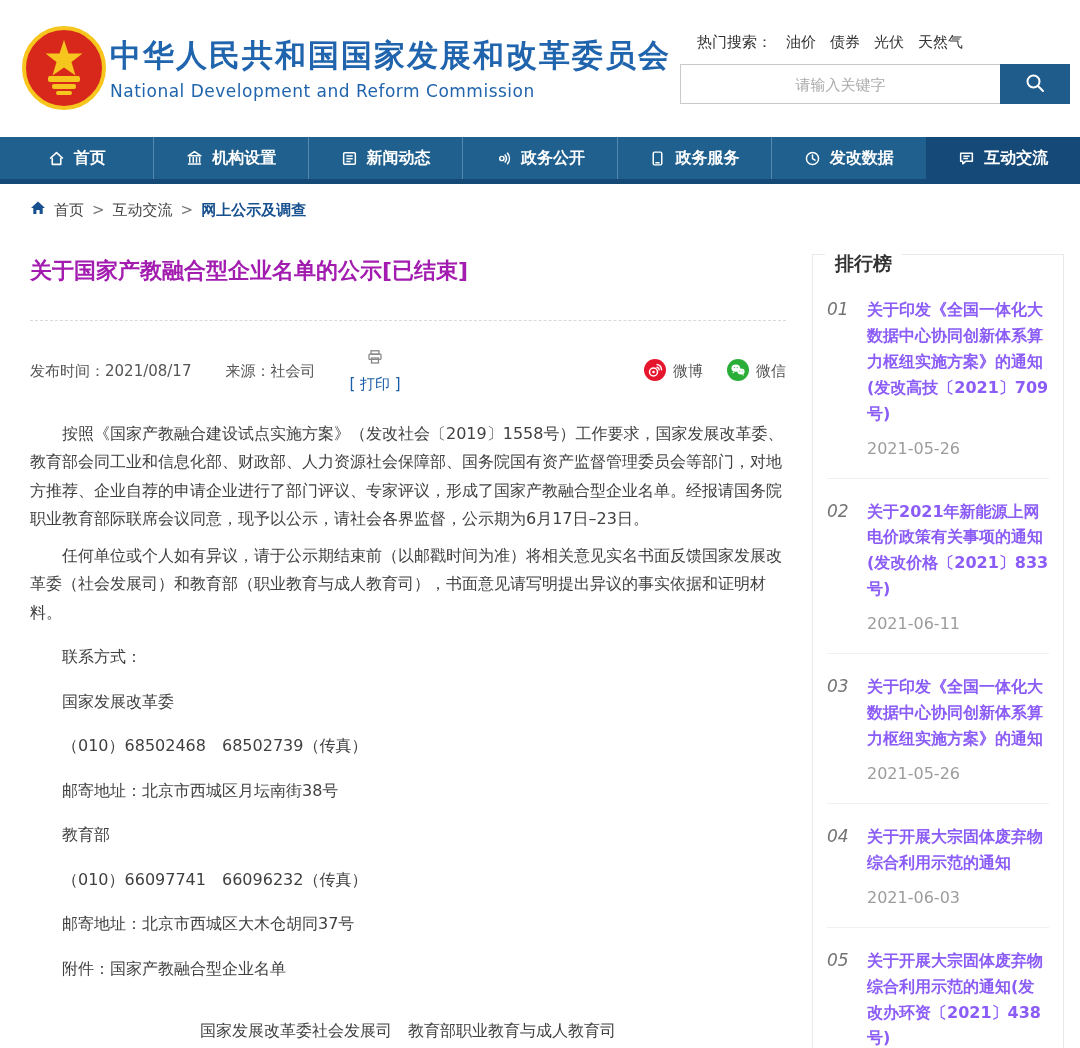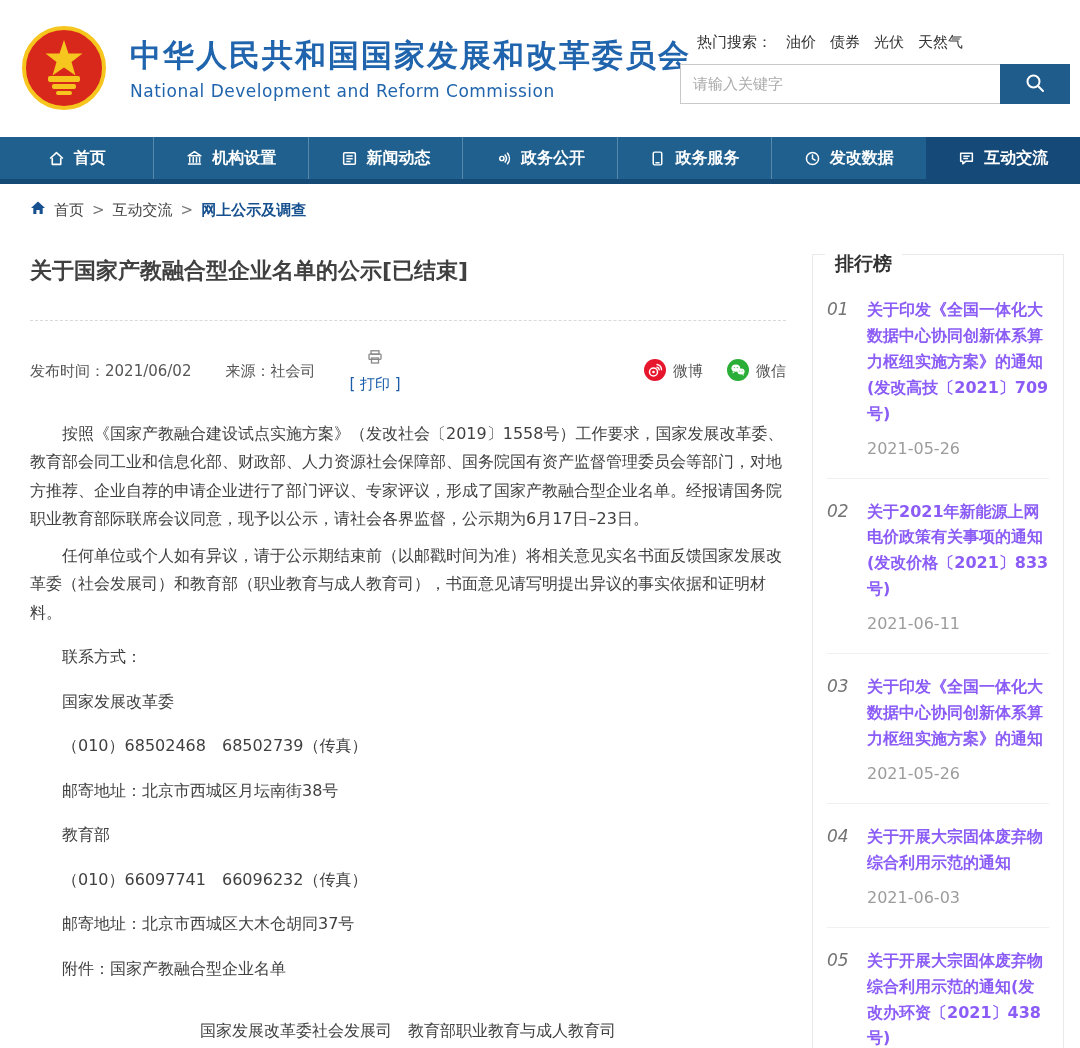--- a/index.html
+++ b/index.html
@@ -7,32 +7,33 @@
     width:1080px; background:#ffffff;
     font-family:"DejaVu Sans","Liberation Sans",sans-serif;
     color:#3c3c3c;
   }
   .page { width:1080px; }
 
   
   .header { height:137px; position:relative; background:#fff; }
   .brand { position:absolute; left:22px; top:26px; display:flex; align-items:center; }
   .emblem { width:84px; height:84px; flex:0 0 84px; }
-  .brand-text { margin-left:24px; }
+  .brand-text { margin-left:4px; }
   .brand-cn { font-size:31px; font-weight:bold; color:#1f64ad; letter-spacing:2px; }
   .brand-en { font-size:17px; color:#1f64ad; margin-top:4px; letter-spacing:0.5px; }
   .header-right { position:absolute; right:10px; top:33px; width:390px; }
   .hot-search { font-size:15px; color:#333; margin-bottom:12px; }
   .hot-search a { color:#333; text-decoration:none; margin-left:14px; }
   .hot-search .hs-label { margin-left:17px; }
   .search-box { display:flex; height:40px; }
   .search-input {
     flex:1; border:1px solid #c9c9c9; border-right:none; padding:0 12px;
     font-size:15px; color:#333; outline:none;
-    font-family:Liberation Serif, serif;
+    font-family:Liberation Sans, sans-serif;
+    text-align:center;
   }
   .search-input::placeholder { color:#aaa; }
   .search-btn { width:70px; background:#1f5c8b; border:none; cursor:pointer;
     display:flex; align-items:center; justify-content:center; }
 
   
   .nav { display:flex; height:47px; background:#20608e; border-bottom:5px solid #144a75; }
   .nav-item {
     flex:1; display:flex; align-items:center; justify-content:center;
     color:#fff; font-size:16px; font-weight:bold; text-decoration:none;
@@ -48,21 +49,21 @@
   .breadcrumb a { color:#444; text-decoration:none; }
   .breadcrumb .crumb-current { color:#17508e; font-weight:bold; text-decoration:none; }
   .crumb-sep { color:#777; }
 
   
   .content { display:flex; padding:0 16px 0 30px; align-items:flex-start; }
   .main { flex:1; min-width:0; padding-right:26px; }
   .sidebar { width:252px; flex:0 0 252px; }
 
   
-  .article-title { font-size:22px; font-weight:bold; color:#404040; margin-top:26px; }
+  .article-title { font-size:22px; font-weight:bold; color:#a21caf; margin-top:26px; }
   .title-divider { border:none; border-top:1px dashed #d9d9d9; margin:34px 0 0 0; }
   .meta-row { display:flex; align-items:center; margin-top:28px; font-size:15px; color:#555; }
   .meta-item { margin-right:34px; white-space:nowrap; }
   .print-link { display:flex; align-items:center; gap:6px; color:#1a5da8;
     text-decoration:none; font-size:15px;flex-direction:column; }
   .meta-share { margin-left:auto; display:flex; align-items:center; gap:10px; }
   .share-item { display:flex; align-items:center; gap:7px; color:#555;
     text-decoration:none; font-size:15px; margin-left:14px; }
 
   .article-body { margin-top:26px; font-size:16px; line-height:1.78; color:#3f3f3f; }
@@ -212,21 +213,21 @@
     <a href="#" class="crumb-current">网上公示及调查</a>
   </div>
 
   <div class="content">
 
     <div class="main">
       <h1 class="article-title">关于国家产教融合型企业名单的公示[已结束]</h1>
       <hr class="title-divider">
 
       <div class="meta-row">
-        <span class="meta-item"><span>发布时间：</span><span>2021/06/02</span></span>
+        <span class="meta-item"><span>发布时间：</span><span>2021/08/17</span></span>
         <span class="meta-item"><span>来源：</span><span>社会司</span></span>
         <a href="#" class="print-link">
           <span>
             <svg width="16" height="16" viewBox="0 0 16 16" fill="none" stroke="#888" stroke-width="1.3">
                 <rect x="4" y="1.8" width="8" height="3.4"></rect>
                 <rect x="2" y="5.2" width="12" height="5.2" rx="0.8"></rect>
                 <rect x="4.5" y="9" width="7" height="5"></rect>
               </svg>
           </span>
           <span>[ 打印 ]</span>

